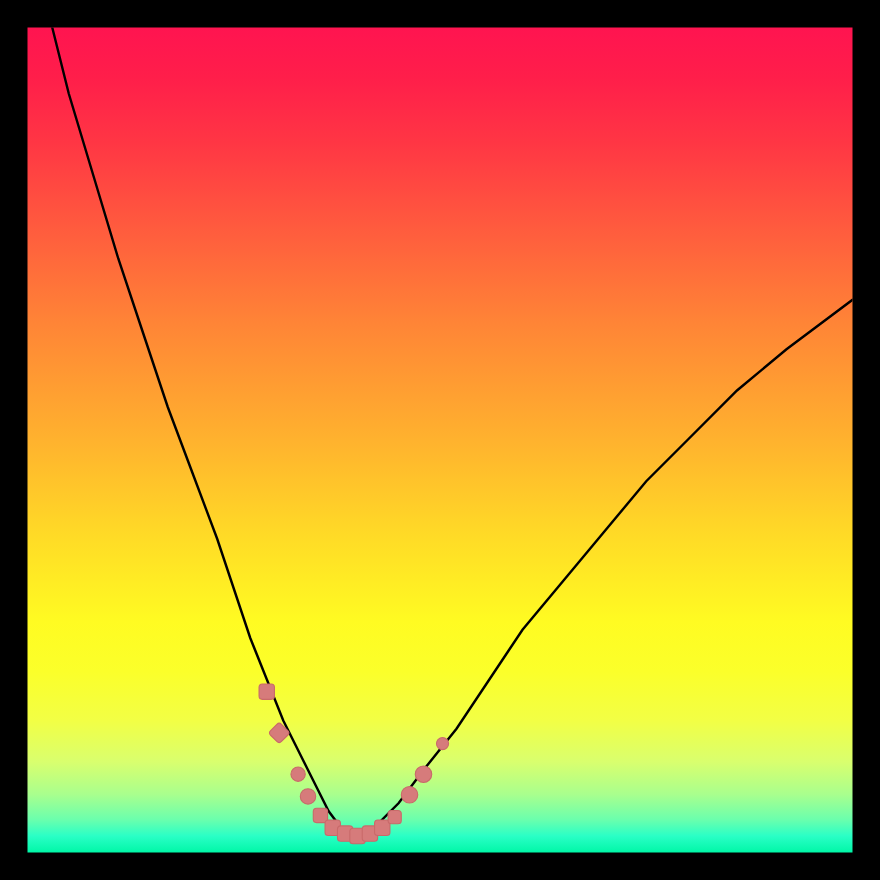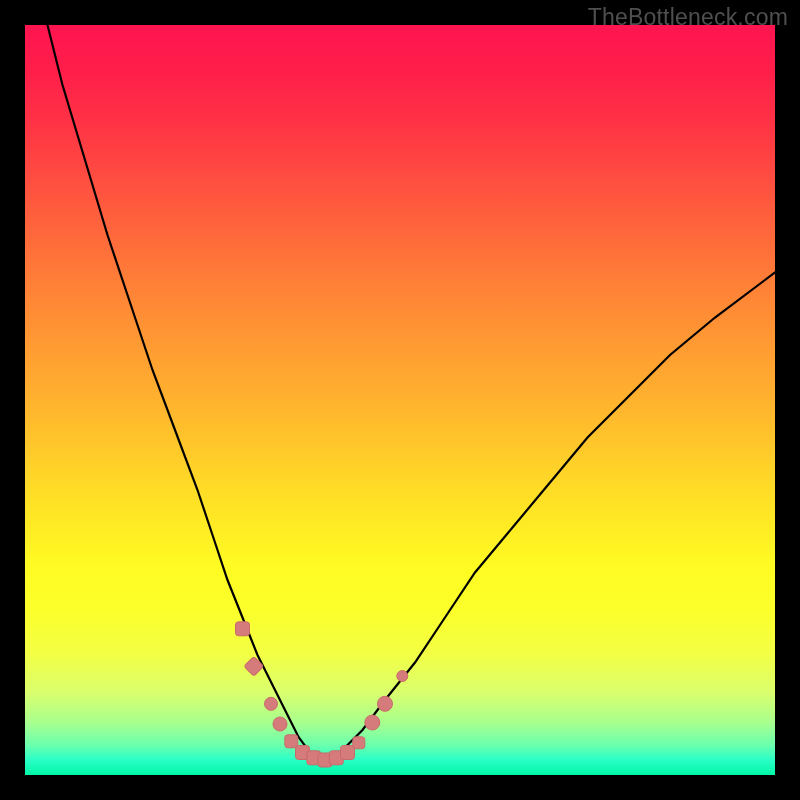--- a/index.html
+++ b/index.html
@@ -73,14 +73,13 @@
         <rect x="281.8" y="725.8" width="14" height="14" rx="3" fill="#d67b7b" stroke="#c96a6a" stroke-width="1"></rect>
         <rect x="293.0" y="728.0" width="14" height="14" rx="3" fill="#d67b7b" stroke="#c96a6a" stroke-width="1"></rect>
         <rect x="304.3" y="725.8" width="14" height="14" rx="3" fill="#d67b7b" stroke="#c96a6a" stroke-width="1"></rect>
         <rect x="315.5" y="720.5" width="14" height="14" rx="3" fill="#d67b7b" stroke="#c96a6a" stroke-width="1"></rect>
         <rect x="327.8" y="711.8" width="12" height="12" rx="3" fill="#d67b7b" stroke="#c96a6a" stroke-width="1"></rect>
         <circle cx="347.3" cy="697.5" r="7.5" fill="#d67b7b" stroke="#c96a6a" stroke-width="1"></circle>
         <circle cx="360.0" cy="678.8" r="7.5" fill="#d67b7b" stroke="#c96a6a" stroke-width="1"></circle>
         <circle cx="377.3" cy="651.0" r="5.5" fill="#d67b7b" stroke="#c96a6a" stroke-width="1"></circle>
       </svg>
   </div>
-  <div class="watermark">TheBottleneck.com</div>
 </div>
 
 </body></html>

